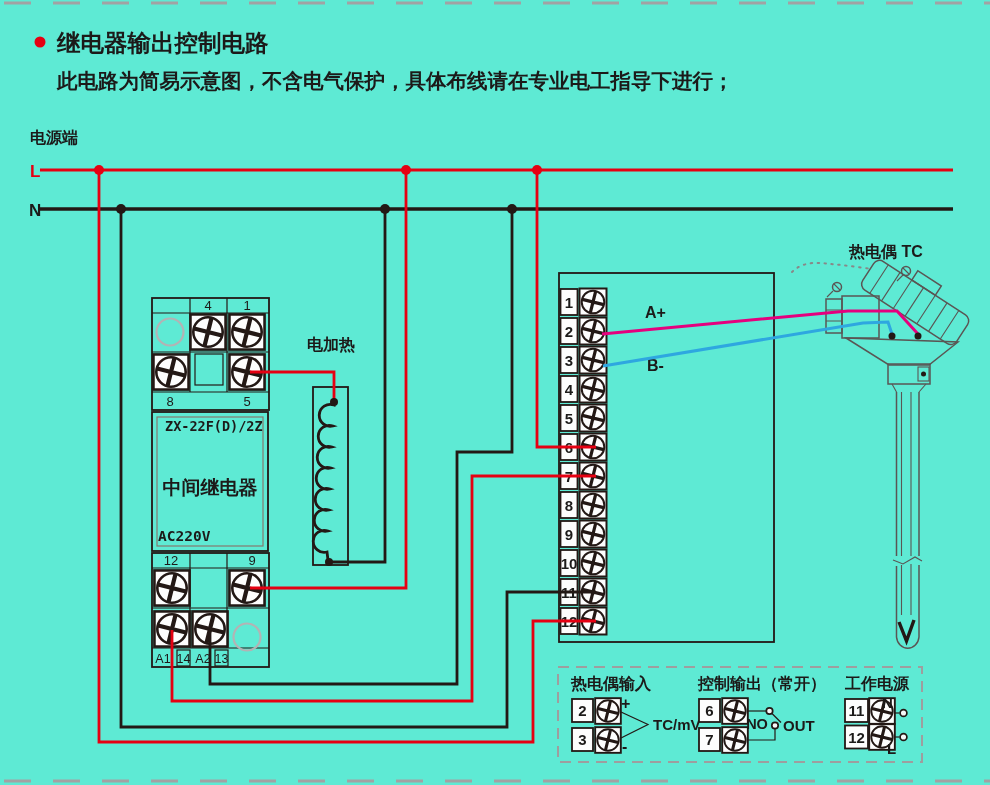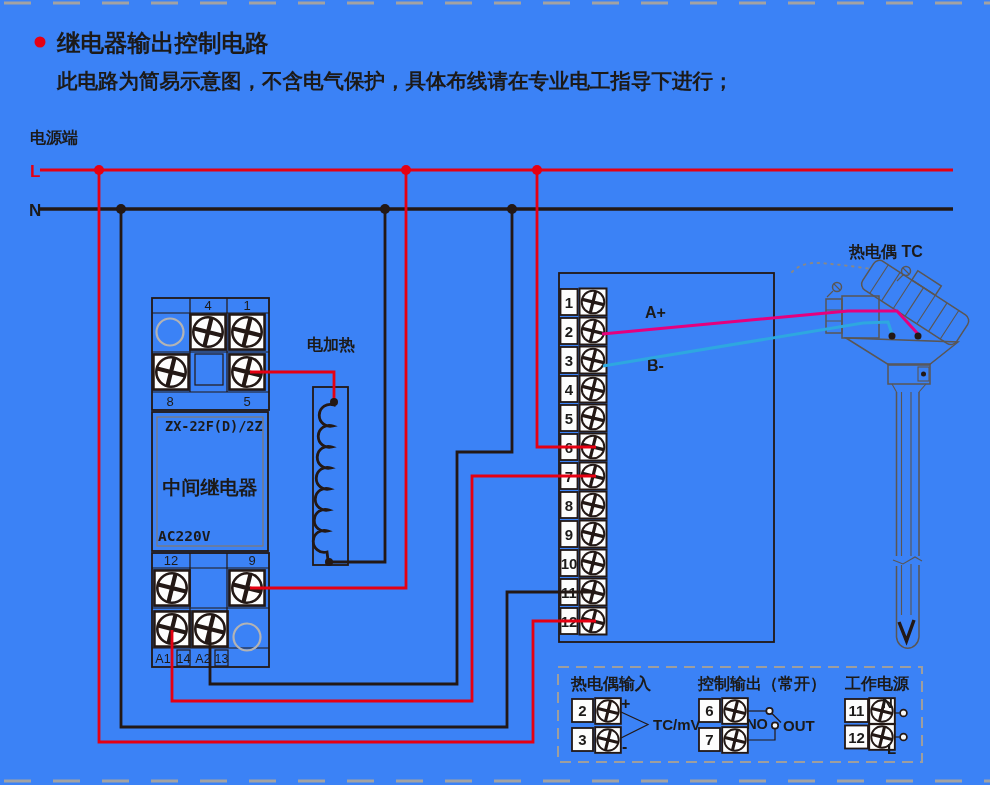--- a/index.html
+++ b/index.html
@@ -1,16 +1,16 @@
 <!DOCTYPE html>
 <html><head>
 <meta charset="utf-8">
 <style>
   html,body{margin:0;padding:0;background:#f7f8f8;}
-  .page{position:relative;width:990px;height:785px;background:#3b82f6;
+  .page{position:relative;width:990px;height:785px;background:#5eead4;
         font-family:"Liberation Sans", sans-serif;}
   svg{display:block}
   
   .wr{stroke:#e60012;stroke-width:2.8;fill:none;stroke-linejoin:miter}
   .wrl{stroke:#e60012;stroke-width:3;fill:none}
   .wb{stroke:#231815;stroke-width:2.8;fill:none}
   .wbl{stroke:#231815;stroke-width:3.4;fill:none}
   .wp{stroke:#e5007e;stroke-width:3;fill:none}
   .wc{stroke:#2ea7e0;stroke-width:3;fill:none}
   .box{stroke:#231815;stroke-width:1.8;fill:none}

